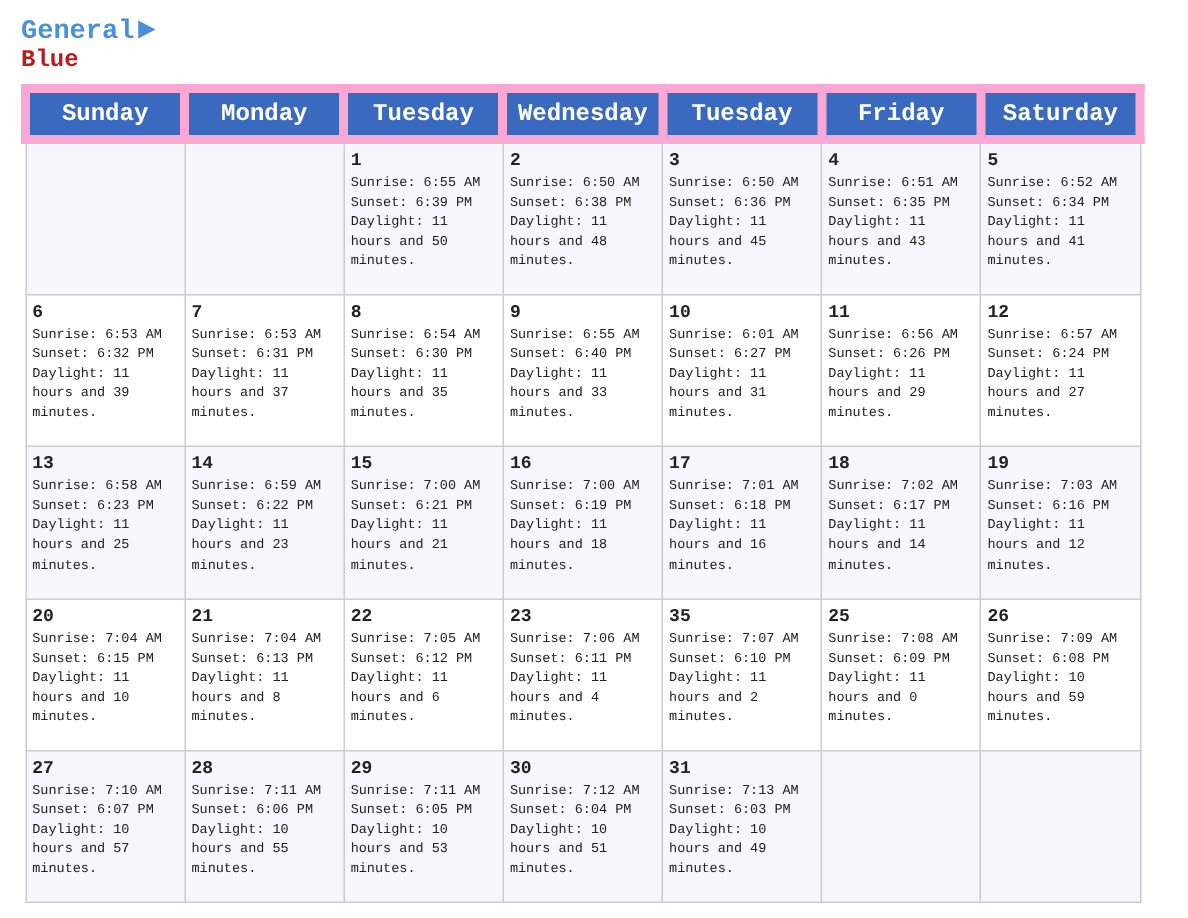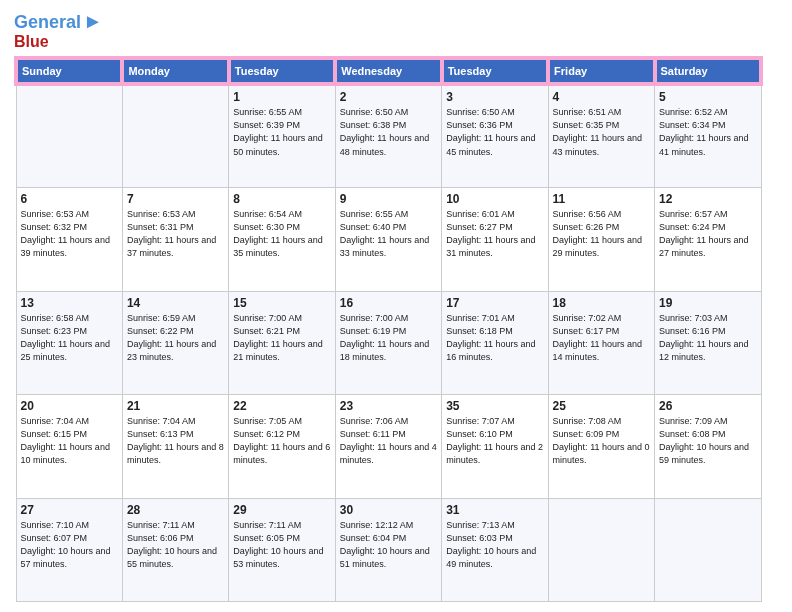--- a/index.html
+++ b/index.html
@@ -9,20 +9,21 @@
       width: 792px;
       height: 612px;
       overflow: hidden;
     }
     .container {
       width: 792px;
       height: 612px;
       padding: 10px 29px 10px 14px;
       display: flex;
       flex-direction: column;
+      font-family: Liberation Mono, monospace;
     }
     .header {
       display: flex;
       justify-content: space-between;
       align-items: flex-start;
       margin-bottom: 6px;
     }
     .logo {
       display: flex;
       flex-direction: column;
@@ -61,25 +62,25 @@
     }
     .calendar {
       flex: 1;
       border-collapse: collapse;
       width: 100%;
       table-layout: fixed;
     }
     .calendar thead th {
       background-color: #3a6abf;
       color: #fff;
-      font-size: 11px;
+      font-size: 16px;
       font-weight: bold;
       padding: 5px 4px;
-      text-align: left;
-      border: 4px solid #f9a8d4;
+      text-align: center;
+      border: 6px solid #f9a8d4;
     }
     .calendar tbody td {
       border: 1px solid #ccc;
       vertical-align: top;
       padding: 4px 4px 3px 4px;
       font-size: 9.5px;
       color: #222;
       height: 88px;
       background: #fff;
     }
@@ -313,21 +314,21 @@
 Daylight: 10 hours and 55 minutes.</div>
           </td>
           <td>
             <span class="day-num">29</span>
             <div class="day-info">Sunrise: 7:11 AM
 Sunset: 6:05 PM
 Daylight: 10 hours and 53 minutes.</div>
           </td>
           <td>
             <span class="day-num">30</span>
-            <div class="day-info">Sunrise: 12:12 AM
+            <div class="day-info">Sunrise: 7:12 AM
 Sunset: 6:04 PM
 Daylight: 10 hours and 51 minutes.</div>
           </td>
           <td>
             <span class="day-num">31</span>
             <div class="day-info">Sunrise: 7:13 AM
 Sunset: 6:03 PM
 Daylight: 10 hours and 49 minutes.</div>
           </td>
           <td></td>

